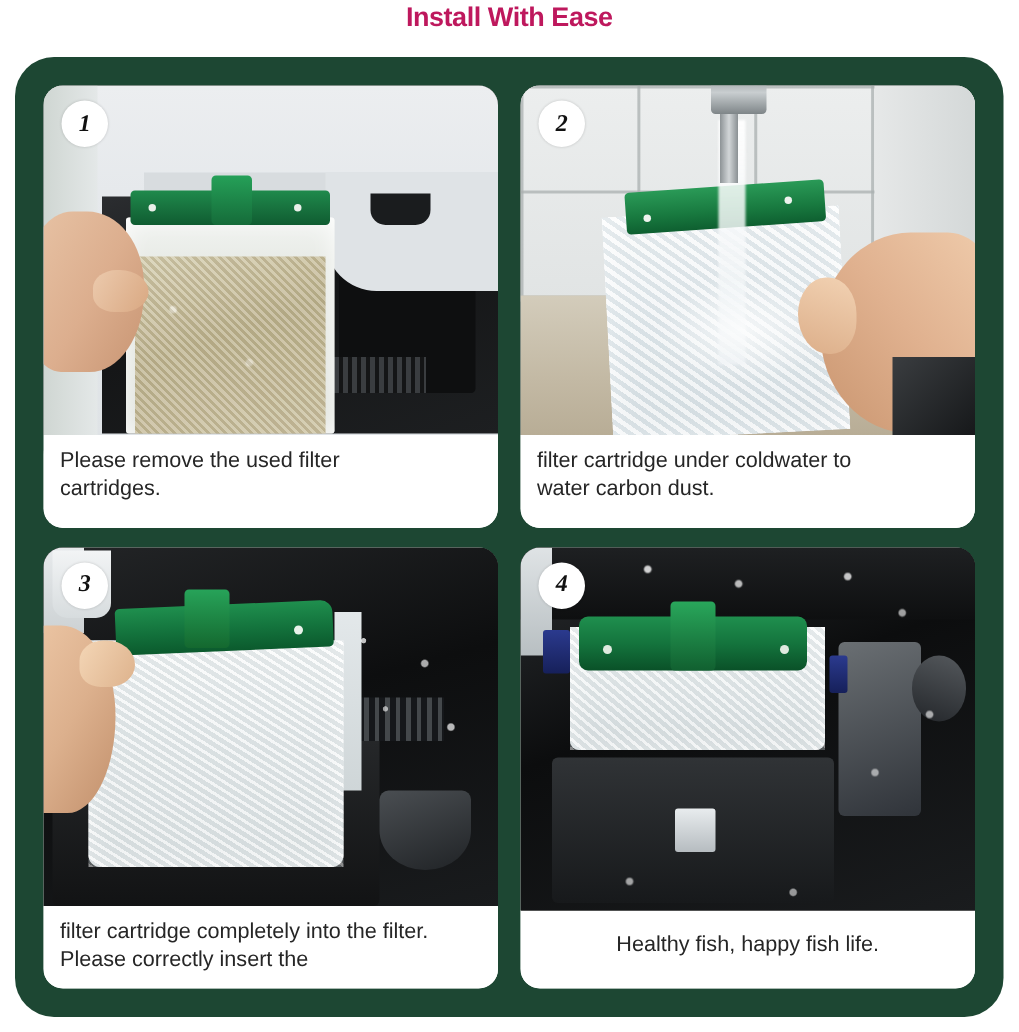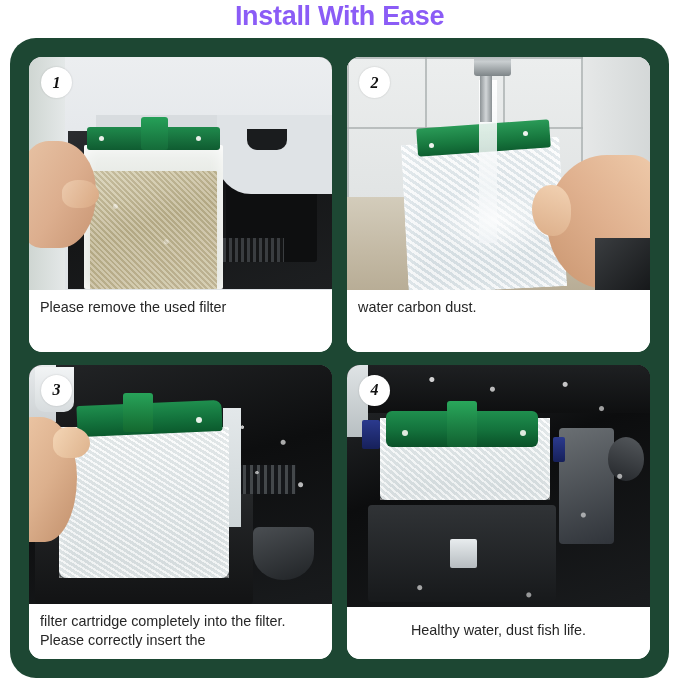--- a/index.html
+++ b/index.html
@@ -22,24 +22,24 @@
 
   
   .title-bar {
     height: 38px;
     display: flex;
     align-items: flex-start;
     justify-content: center;
     padding-top: 1px;
   }
   .title-text {
-    font-size: 27px;
+    font-size: 18px;
     font-weight: bold;
     letter-spacing: -0.3px;
-    color: #8b5cf6;
+    color: #be185d;
     font-family: "Liberation Sans", sans-serif;
     white-space: nowrap;
   }
 
   
   .board {
     position: absolute;
     left: 10px;
     top: 38px;
     width: 659px;
@@ -317,20 +317,21 @@
           <div class="cart-clip"></div>
           <div class="screw-a"></div>
           <div class="screw-b"></div>
           <div class="hand"></div>
           <div class="finger"></div>
         </div>
         <div class="badge">1</div>
       </div>
       <div class="caption">
         <span>Please remove the used filter</span>
+        <span>cartridges.</span>
       </div>
     </div>
 
     <div class="card card-2">
       <div class="photo">
         <div class="p2">
           <div class="tilegrid"></div>
           <div class="wall-right"></div>
           <div class="counter"></div>
           <div class="floss"></div>
@@ -341,20 +342,21 @@
           <div class="spout"></div>
           <div class="faucet"></div>
           <div class="splash"></div>
           <div class="hand"></div>
           <div class="thumb"></div>
           <div class="darkcorner"></div>
         </div>
         <div class="badge">2</div>
       </div>
       <div class="caption">
+        <span>filter cartridge under coldwater to</span>
         <span>water carbon dust.</span>
       </div>
     </div>
 
     <div class="card card-3">
       <div class="photo">
         <div class="p3">
           <div class="body"></div>
           <div class="tray"></div>
           <div class="grill"></div>
@@ -393,18 +395,18 @@
           <div class="cart-clip"></div>
           <div class="screw-a"></div>
           <div class="screw-b"></div>
           <div class="bluetab-l"></div>
           <div class="bluetab-r"></div>
           <div class="drops"></div>
         </div>
         <div class="badge">4</div>
       </div>
       <div class="caption centered">
-        <span>Healthy water, dust fish life.</span>
+        <span>Healthy fish, happy fish life.</span>
       </div>
     </div>
 
   </div>
 </div>
 
 </body></html>

